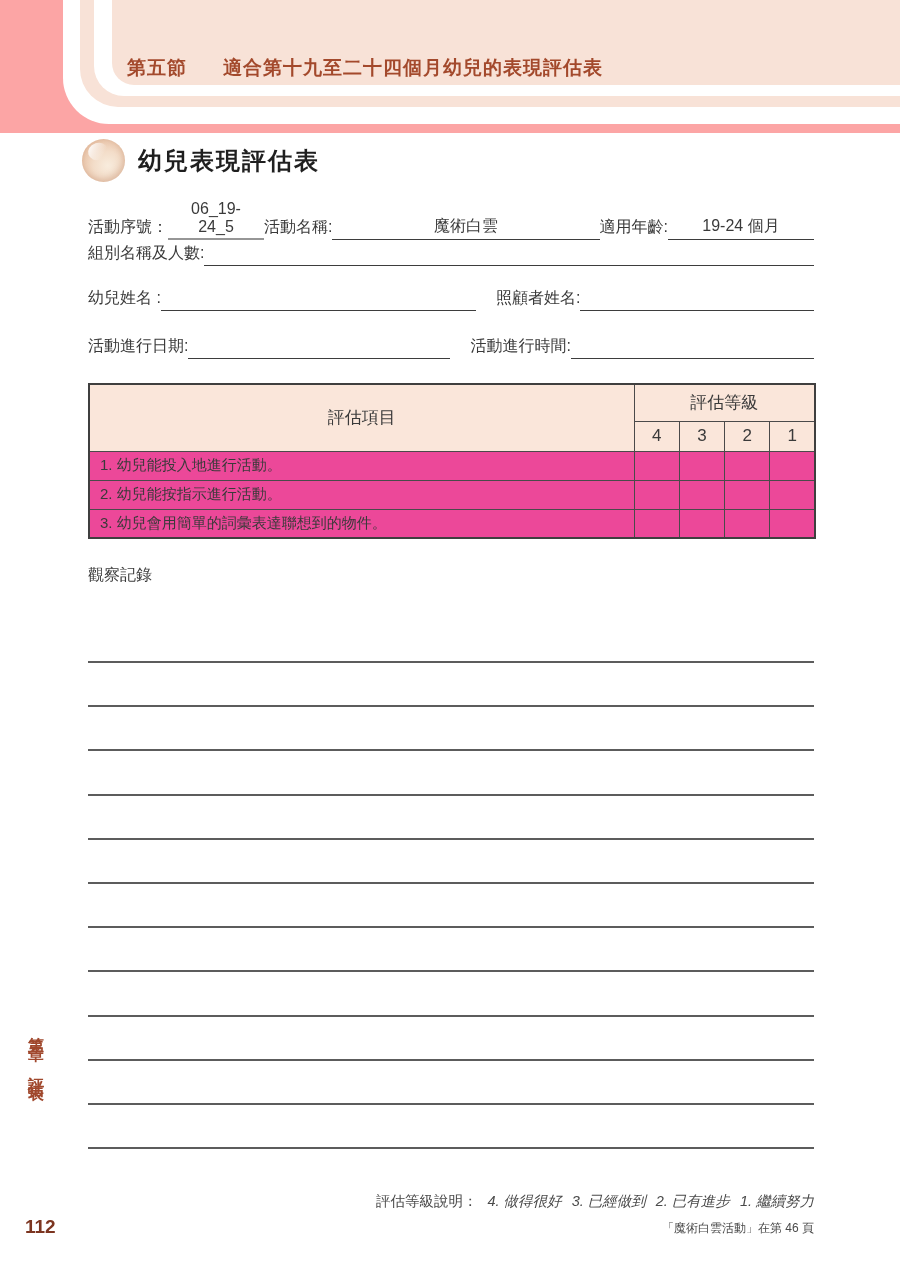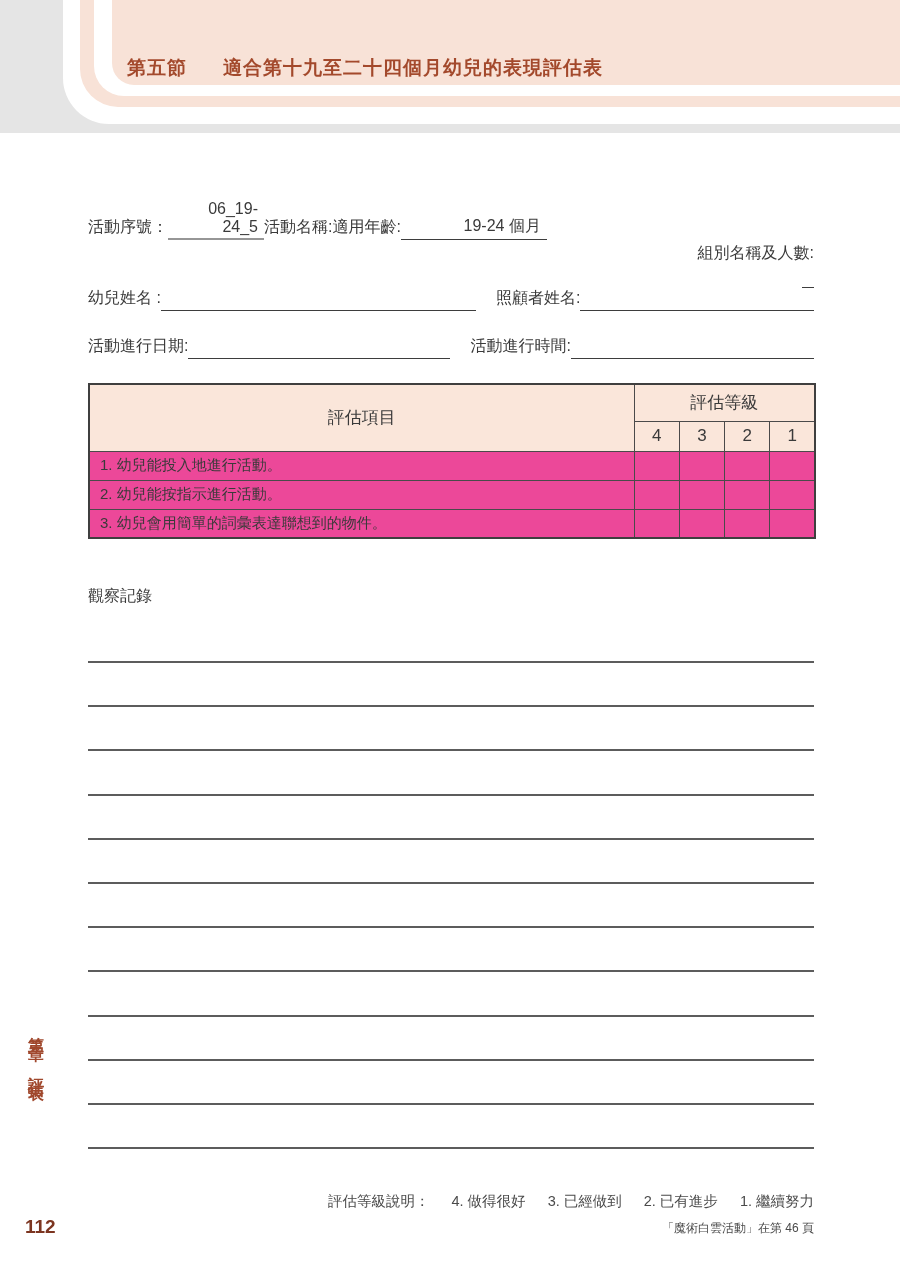--- a/index.html
+++ b/index.html
@@ -3,21 +3,21 @@
 <meta charset="utf-8">
 <style>
   * { margin:0; padding:0; box-sizing:border-box; }
   html,body { background:#fff; }
   .page {
     position:relative; width:900px; height:1274px; background:#ffffff;
     font-family:"Liberation Sans","DejaVu Sans",sans-serif; color:#3a3a3a; overflow:hidden;
   }
 
   
-  .band { position:absolute; top:0; left:0; width:900px; height:133px; background:#e5e5e5; overflow:hidden; }
+  .band { position:absolute; top:0; left:0; width:900px; height:133px; background:#fca5a5; overflow:hidden; }
   .band .curve { position:absolute; top:-60px; right:-60px; }
   .curve-w1 { left:63px;  bottom:9px;  background:#ffffff; border-bottom-left-radius:46px; }
   .curve-p2 { left:80px;  bottom:26px; background:#f8e2d7; border-bottom-left-radius:38px; }
   .curve-w3 { left:94px;  bottom:37px; background:#ffffff; border-bottom-left-radius:30px; }
   .curve-p4 { left:112px; bottom:48px; background:#f8e2d7; border-bottom-left-radius:22px; }
   .band-title {
     position:absolute; left:127px; top:55px; z-index:5; display:flex; align-items:baseline;
     font-size:19px; font-weight:bold; color:#a3492c; letter-spacing:1px;
   }
   .band-title .chapter { margin-right:36px; }
@@ -32,52 +32,52 @@
   .pearl::after {
     content:""; position:absolute; left:13%; top:10%; width:46%; height:40%;
     border-radius:50%; transform:rotate(-18deg);
     background:linear-gradient(135deg, rgba(255,255,255,.95) 10%, rgba(255,255,255,0) 75%);
   }
   .section-title .txt { font-size:24px; font-weight:bold; color:#1f1f1f; letter-spacing:2px; }
 
   
   .frow { position:absolute; left:88px; width:726px; display:flex; align-items:flex-end; font-size:16px; color:#3a3a3a; }
   .frow .lbl { white-space:nowrap; padding-bottom:2px; }
-  .blank { border-bottom:1.5px solid #3d3d3d; text-align:right; padding:0 6px 2px 6px; min-height:22px; }
+  .blank { border-bottom:1.5px solid #3d3d3d; text-align:center; padding:0 6px 2px 6px; min-height:22px; }
   .blank.grow { flex:1; }
   .serial-blank { border-bottom:2px solid #969696; width:96px; }
   .gap { width:20px; }
 
   .row1 { top:200px; }
-  .row2 { top:243px;flex-direction:column; }
+  .row2 { top:243px; }
   .row3 { top:288px; }
   .row4 { top:336px; }
   .age-blank { width:146px; }
   .child-blank { width:315px; }
   .date-blank { width:262px; }
 
   
   .atable { position:absolute; top:383px; left:88px; width:726px; border-collapse:collapse;
             border:2px solid #3f3f3f; table-layout:fixed; }
   .atable th, .atable td { border:1.5px solid #4a4a4a; }
   .atable th { background:#fae6da; font-weight:normal; font-size:17px; color:#3a3a3a; }
   .th-top { height:37px; }
   .th-num { height:30px; text-align:center; }
   .atable td { height:29px; background:#ec4899; }
   .atable td.item { font-size:15px; padding-left:10px; text-align:left; }
 
   
-  .obs-label { position:absolute; top:586px; left:88px; font-size:16px; color:#3a3a3a; }
+  .obs-label { position:absolute; top:565px; left:88px; font-size:16px; color:#3a3a3a; }
   .obs-lines { position:absolute; top:661px; left:88px; width:726px; }
   .obs-line { height:0; border-top:2px solid #5c5c5c; margin-bottom:42.2px; }
 
   
   .foot1 { position:absolute; top:1192px; right:86px; display:flex; align-items:center;
            font-size:14.5px; color:#4a4a4a; }
-  .foot1 .note { margin-left:22px; }
+  .foot1 .note { margin-left:10px;font-style:italic; }
   .foot1 .note:first-of-type { margin-left:8px; }
   .foot2 { position:absolute; top:1220px; right:86px; font-size:12px; color:#4a4a4a;text-align:right; }
 
   
   .side {
     position:absolute; left:28px; top:1024px; writing-mode:vertical-rl;
     font-size:16px; font-weight:600; color:#a0482d; letter-spacing:4px; line-height:1;
   }
   .side .section-part { margin-top:20px; }
   .pagenum { position:absolute; left:25px; top:1216px; font-size:19px; font-weight:bold; color:#7c3520; }
@@ -91,25 +91,30 @@
     <div class="curve curve-w1"></div>
     <div class="curve curve-p2"></div>
     <div class="curve curve-w3"></div>
     <div class="curve curve-p4"></div>
     <div class="band-title">
       <span class="chapter">第五節</span>
       <span>適合第十九至二十四個月幼兒的表現評估表</span>
     </div>
   </div>
 
+  <div class="section-title">
+    <div class="pearl"></div>
+    <div class="txt">幼兒表現評估表</div>
+  </div>
 
   <div class="frow row1">
     <span class="lbl">活動序號：</span>
     <span class="blank serial-blank">06_19-24_5</span>
     <span class="lbl">活動名稱:</span>
+    <span class="blank grow">魔術白雲</span>
     <span class="lbl">適用年齡:</span>
     <span class="blank age-blank">19-24 個月</span>
   </div>
 
   <div class="frow row2">
     <span class="lbl">組別名稱及人數:</span>
     <span class="blank grow"></span>
   </div>
 
   <div class="frow row3">

